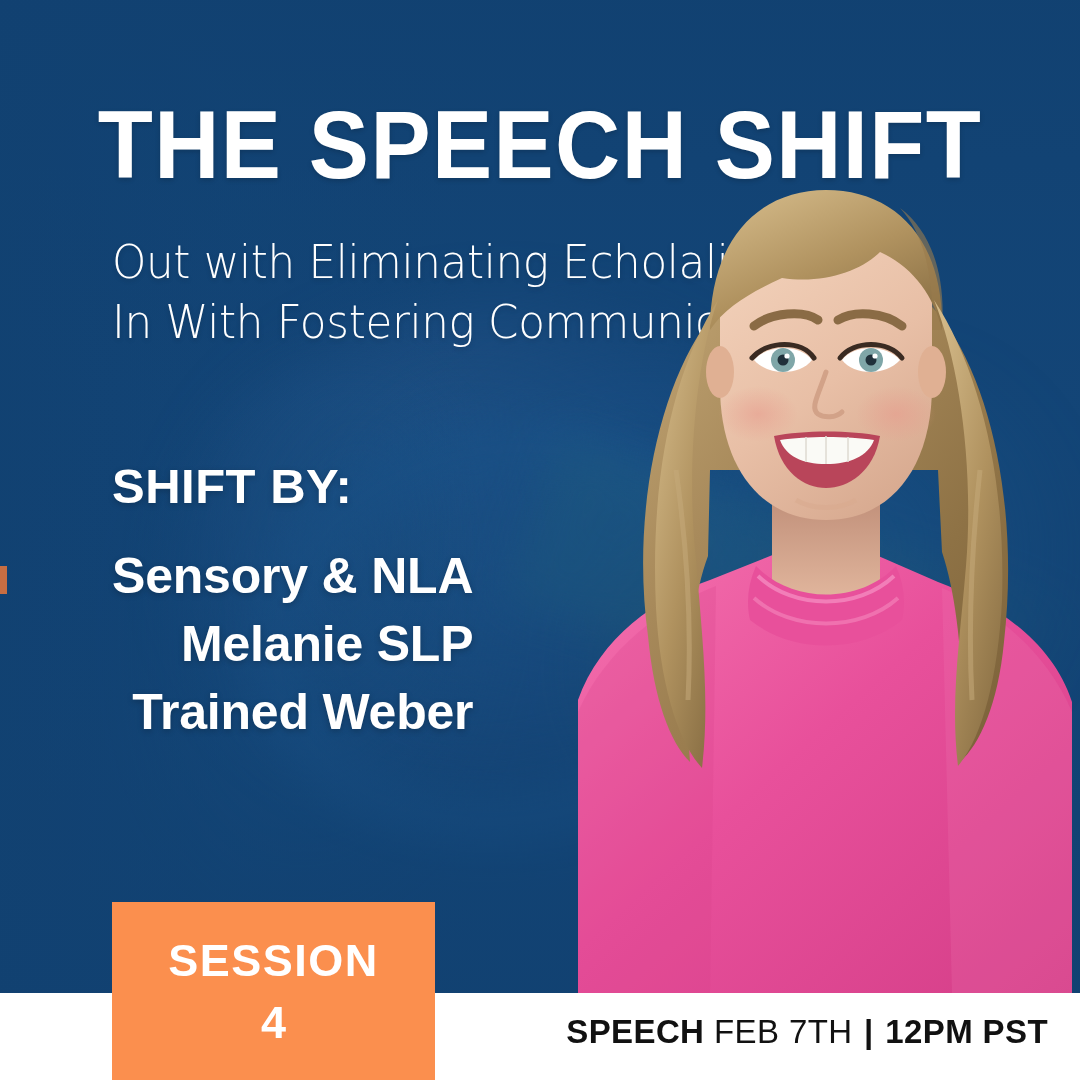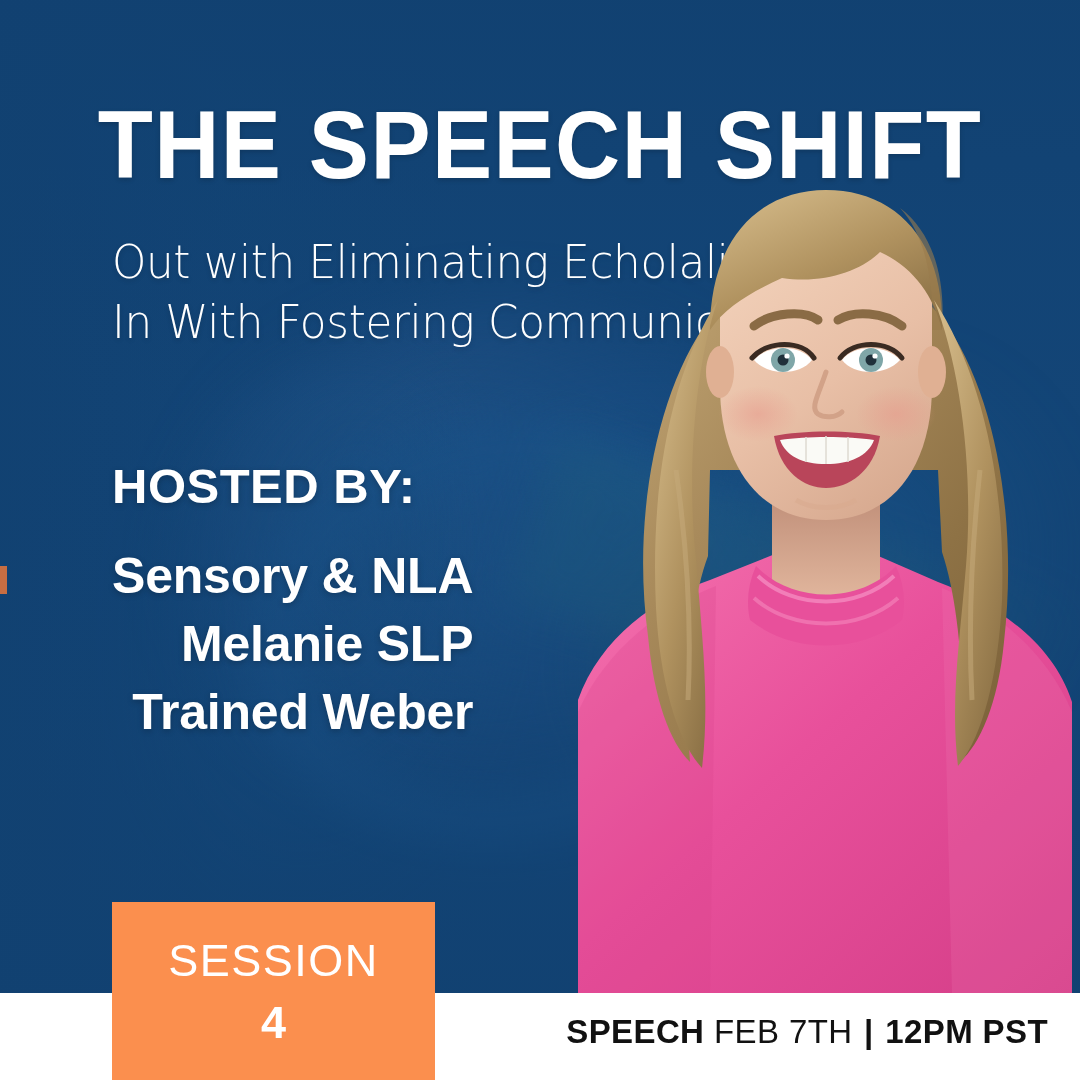--- a/index.html
+++ b/index.html
@@ -151,21 +151,21 @@
     width:323px; height:178px;
     background:#FB8F4E;
     z-index:5;
     color:#ffffff;
     text-align:center;
   }
   .session-word {
     display:block;
     margin-top:36px;
     font-size:45px;
-    font-weight:normal;
+    font-weight:bold;
     letter-spacing:1.5px;
     line-height:1;
   }
   .session-number {
     display:block;
     margin-top:17px;
     font-size:45px;
     font-weight:bold;
     line-height:1;
   }
@@ -224,21 +224,21 @@
     </div>
 
     <h1 class="headline">THE SPEECH SHIFT</h1>
 
     <div class="subtitle">
       <span class="line">Out with Eliminating Echolalia -</span>
       <span class="line">In With Fostering Communication</span>
     </div>
 
     <div class="host-block">
-      <span class="host-label">HOSTED BY:</span>
+      <span class="host-label">SHIFT BY:</span>
       <span class="host-name first">Sensory &amp; NLA</span>
       <span class="host-name">Melanie SLP</span>
       <span class="host-name">Trained Weber</span>
     </div>
 
   </div>
 
   <div class="photo-wrap">
     <svg class="photo" viewBox="0 0 520 993" preserveAspectRatio="xMidYMin slice">
       <defs>

